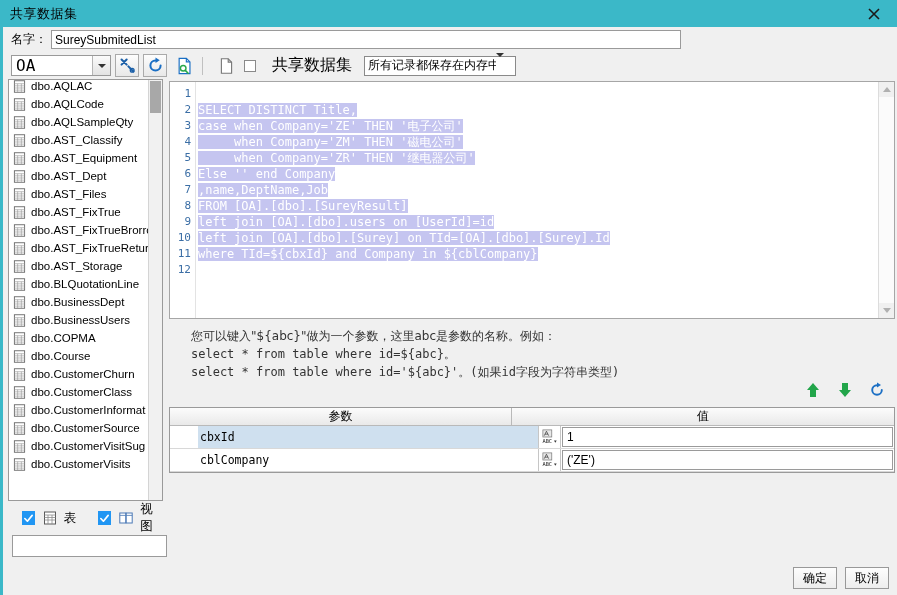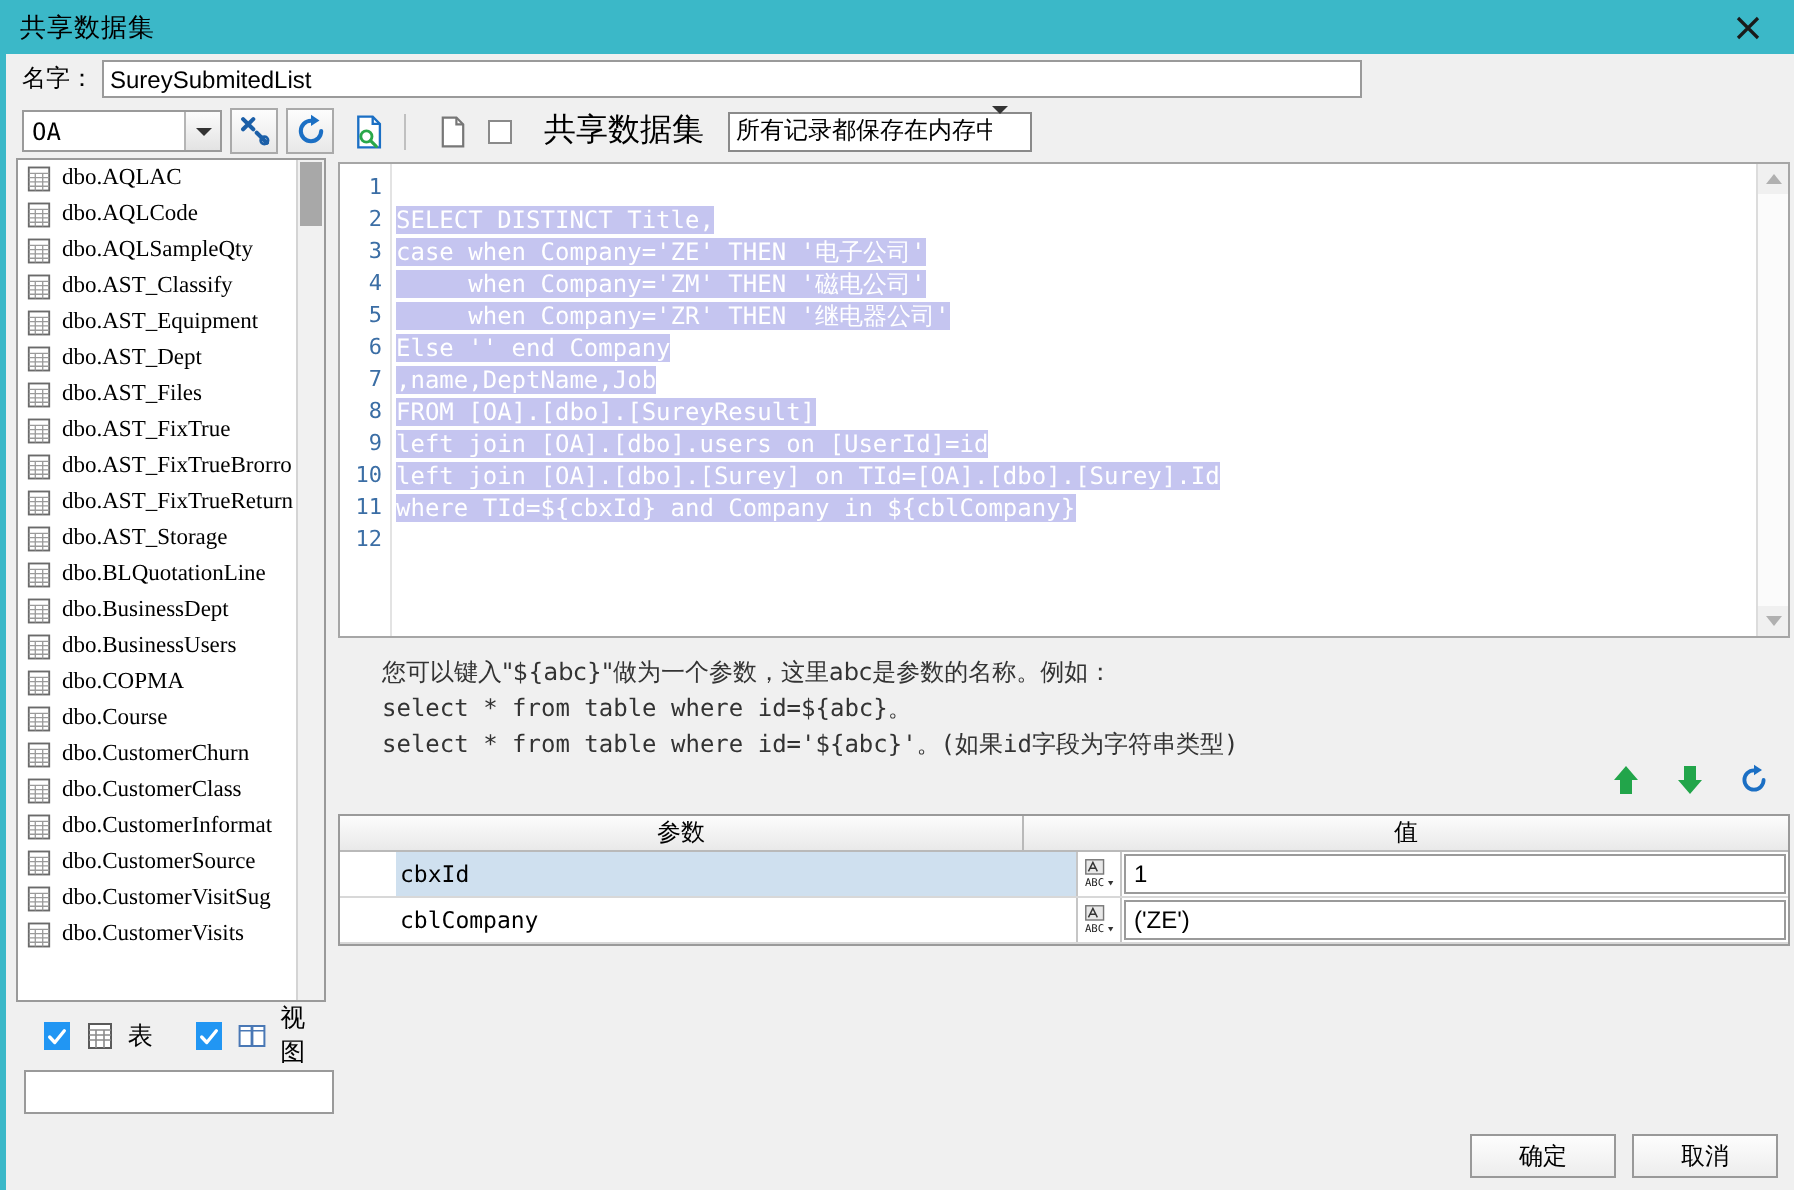--- a/index.html
+++ b/index.html
@@ -83,21 +83,21 @@
     box-sizing: border-box;
     gap: 0px;
   }
   .combo {
     width: 100px;
     height: 21px;
     border: 1px solid #9a9a9a;
     background: #fff;
     display: flex;
     align-items: center;
-    font-size: 12px;
+    font-size: 16px;
     font-family: "DejaVu Sans Mono", monospace;
     box-sizing: border-box;
     position: relative;
   }
   .combo .combo-val { padding-left: 4px; flex:1; overflow:hidden; white-space:nowrap; }
   .combo .combo-arrow {
     width: 17px; height: 19px;
     background: linear-gradient(#fbfbfb,#e3e3e3);
     border-left: 1px solid #b5b5b5;
     display:flex; align-items:center; justify-content:center;
@@ -148,22 +148,22 @@
   #left-panel {
     position:absolute; left:5px; top:0px; width:155px; bottom:8px;
   }
   #table-list {
     position:absolute; left:0; top:0; right:0; height:422px;
     background:#fff; border:1px solid #9a9a9a;
     overflow:hidden; box-sizing:border-box;
   }
   #table-list-inner { position:absolute; left:0; top:0; right:14px; }
   .tl-item {
-    height:18px; display:flex; align-items:center;
-    padding-left:4px; font-family:Liberation Serif, serif;
+    height:18px; display:flex; align-items:flex-start;
+    padding-left:4px; font-family:Liberation Sans, sans-serif;
     font-size:11.5px; white-space:nowrap; overflow:hidden; cursor:default;
   }
   .tl-icon { flex:0 0 13px; height:13px; margin-right:5px; }
   .tl-scroll {
     position:absolute; right:0; top:0; bottom:0; width:14px;
     background:#f1f1f1; border-left:1px solid #d4d4d4; box-sizing:border-box;
   }
   .tl-thumb {
     position:absolute; left:1px; width:11px; top:1px; height:32px; background:#a8a8a8;
   }
@@ -268,21 +268,21 @@
     flex:1; display:flex; align-items:center; padding-left:4px;
     font-family:"Liberation Sans", sans-serif; font-size:12px;
     border:1px solid #9a9a9a; margin:1px; box-sizing:border-box; background:#fff;
   }
 
   
   #btn-row {
     position:absolute; right:8px; bottom:6px; display:flex; gap:8px;
   }
   .dlg-btn {
-    width:73px; height:22px; border:1px solid #999;
+    width:44px; height:22px; border:1px solid #999;
     background:linear-gradient(#fdfdfd,#ededed);
     display:flex; align-items:center; justify-content:center;
     font-family:"DejaVu Sans", sans-serif; font-size:12px; cursor:pointer;
     box-sizing:border-box;
   }
 </style>
 </head>
 <body>
 
 <div id="titlebar">

